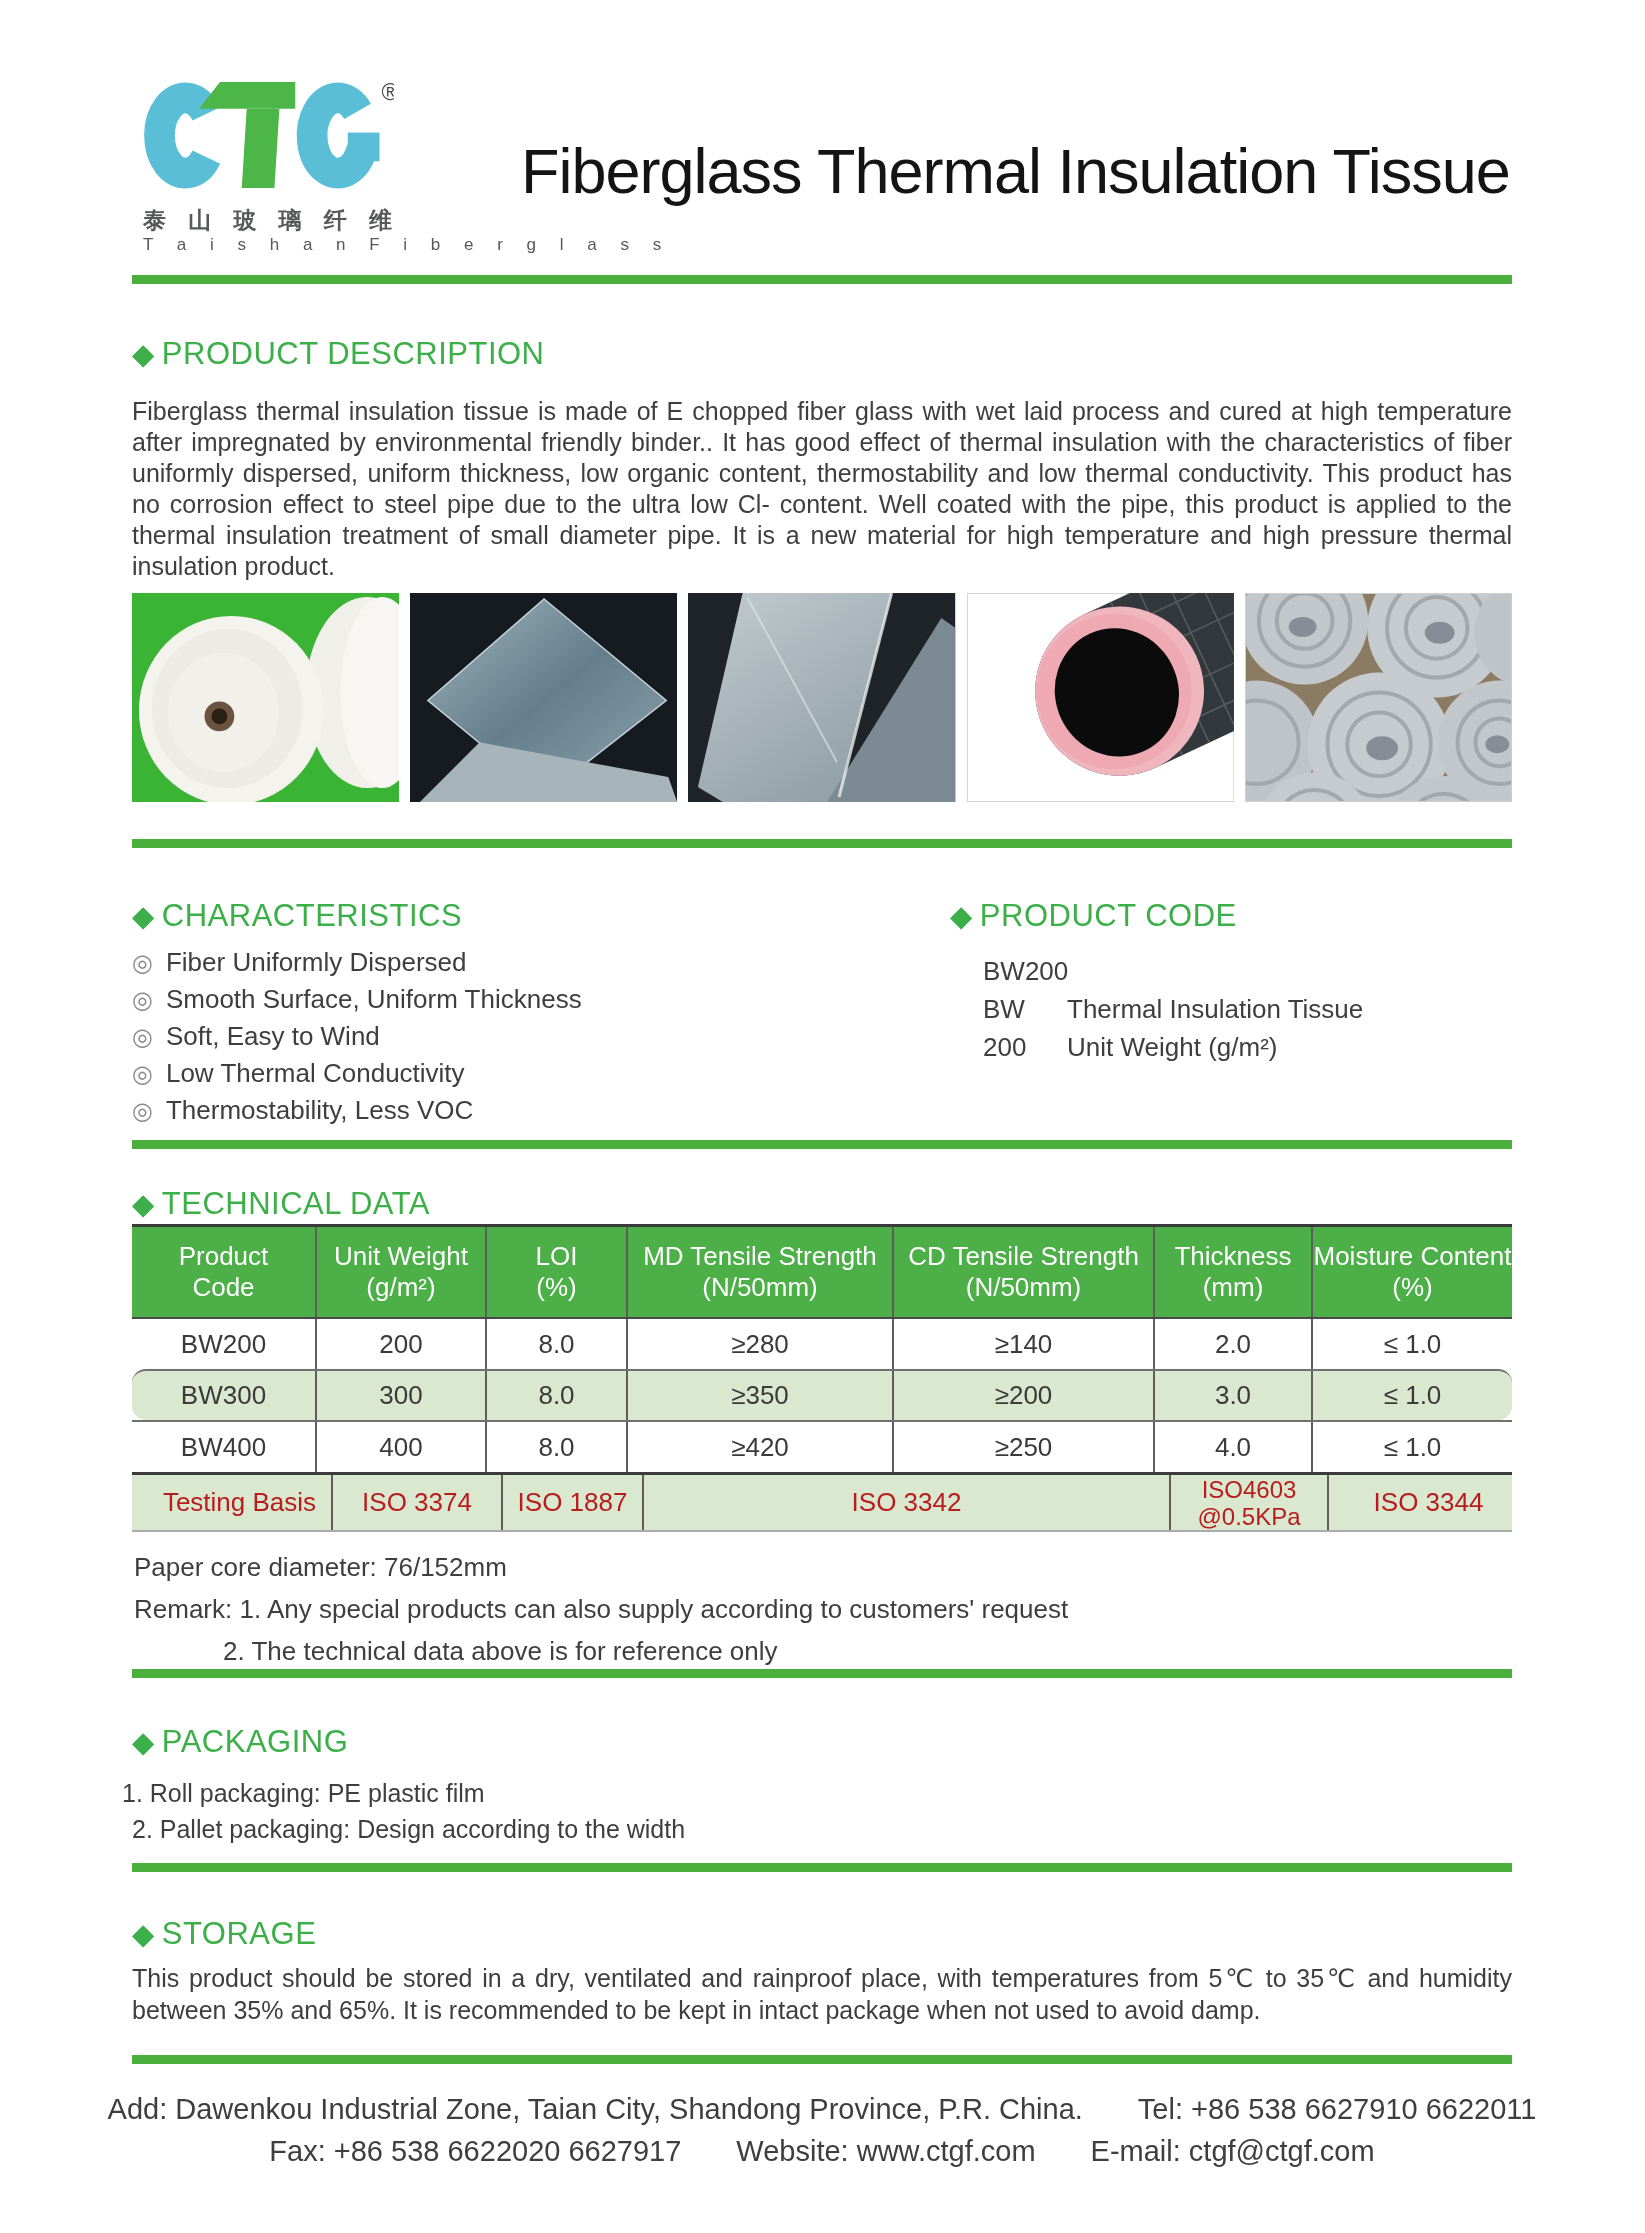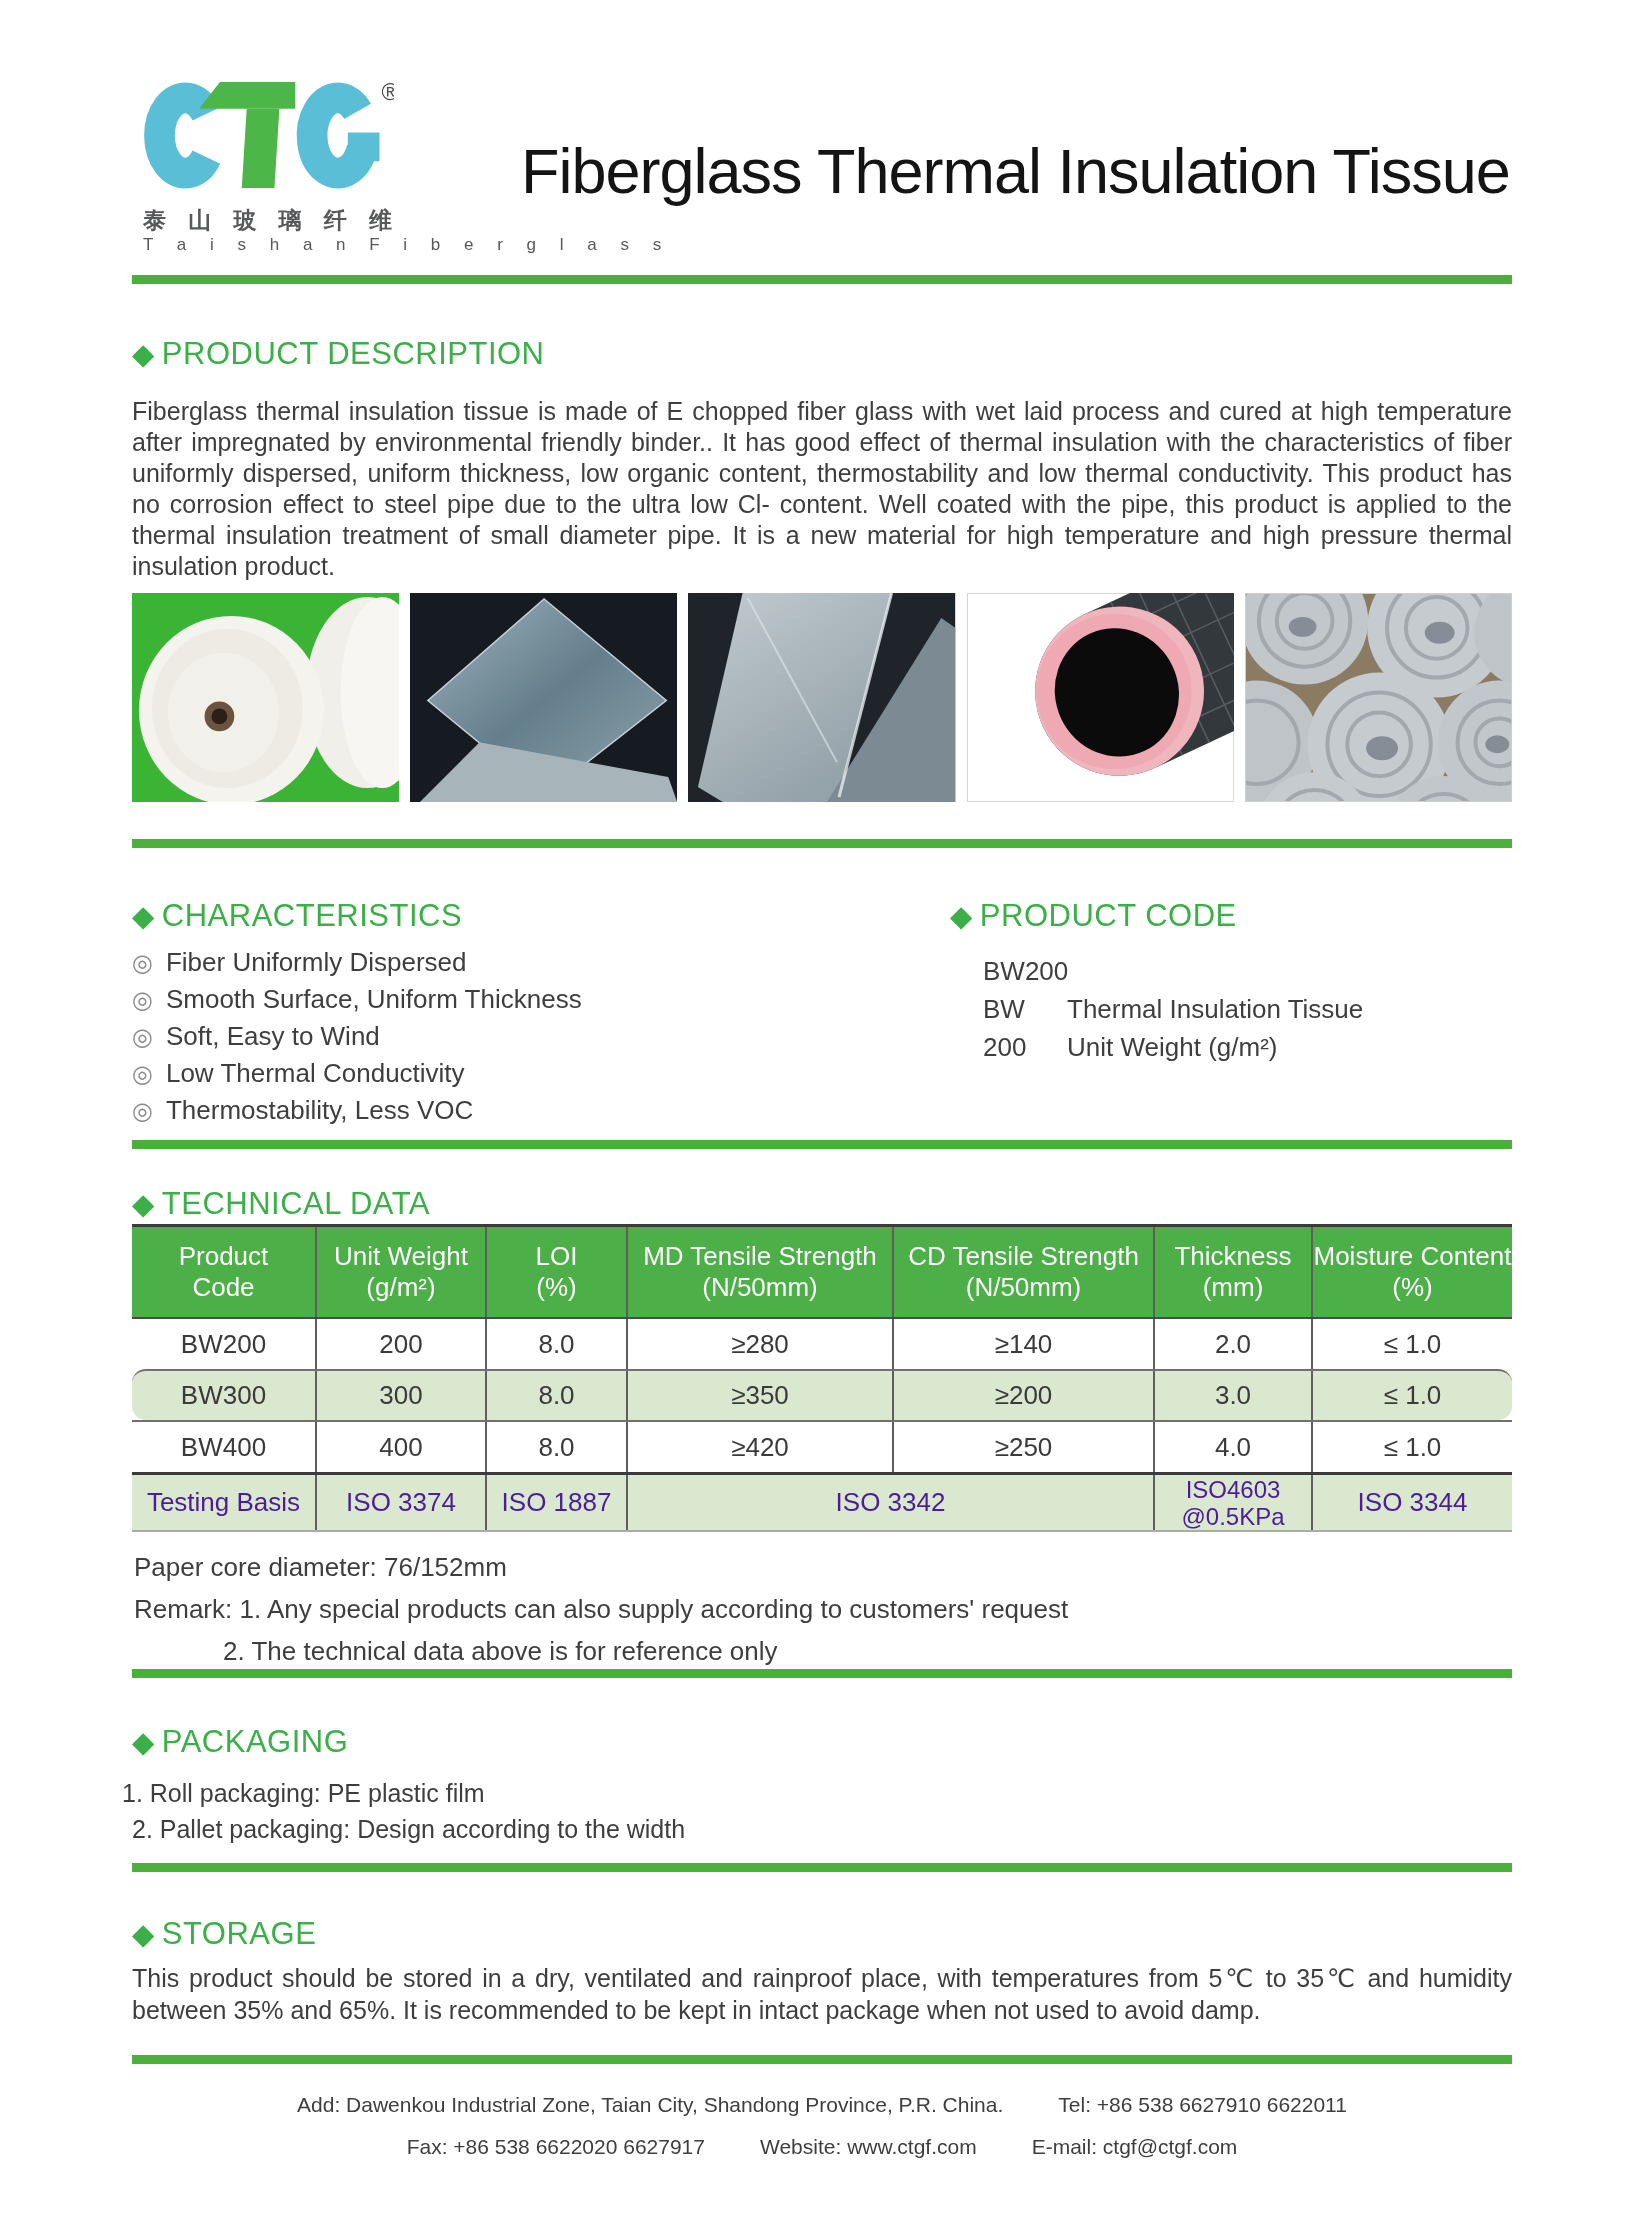--- a/index.html
+++ b/index.html
@@ -63,31 +63,31 @@
   .t-row > div {
     display:flex; flex-direction:column; align-items:center; justify-content:center;
     box-sizing:border-box; border-left:2px solid #5e5e5e; text-align:center;
   }
   .t-row > div:first-child { border-left:none; }
   .t-head { height:90px; background:#4DAF48; color:#ffffff; font-size:26px; line-height:31px; }
   .t-body { height:52px; font-size:26px; color:#3a3a3a; }
   .row-b200 { border-top:2px solid #4a4a4a; background:#ffffff; }
   .row-b300 { border-top:2px solid #707070; background:#D9E8CE; height:51px;border-radius:14px; }
   .row-b400 { border-top:2px solid #707070; background:#ffffff; }
-  .row-test { border-top:3px solid #3b3b3b; background:#D9E8CE; height:58px; font-size:26px; color:#4c1d95; }
+  .row-test { border-top:3px solid #3b3b3b; background:#D9E8CE; height:58px; font-size:26px; color:#b91c1c;padding-left:16px; }
   .row-test .two-line { line-height:27px; font-size:24px;justify-content:flex-end; }
   .span2 { grid-column: span 2; }
   
   .line { position:absolute; font-size:26px; color:#3e3e3e; white-space:nowrap; }
   .pack-item { font-size:25px; }
   
   .footer-line {
     position:absolute; left:132px; width:1380px;
     display:flex; justify-content:center; gap:55px;
-    font-size:21px; color:#3e3e3e; white-space:nowrap;
+    font-size:29px; color:#3e3e3e; white-space:nowrap;
   }
 </style>
 </head>
 <body>
 
 <div class="page">
 
   <div class="logo-block">
     <svg class="logo-svg" width="251" height="111" viewBox="0 0 252 112">
 

